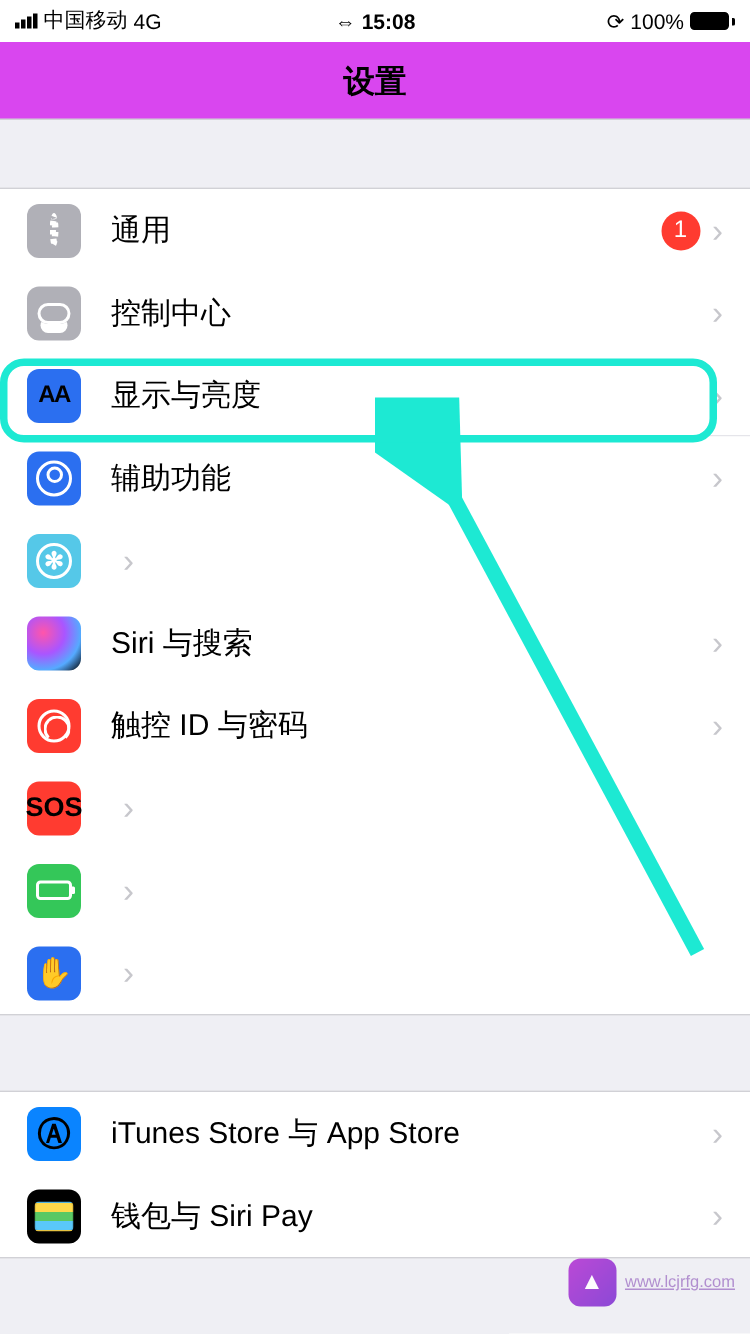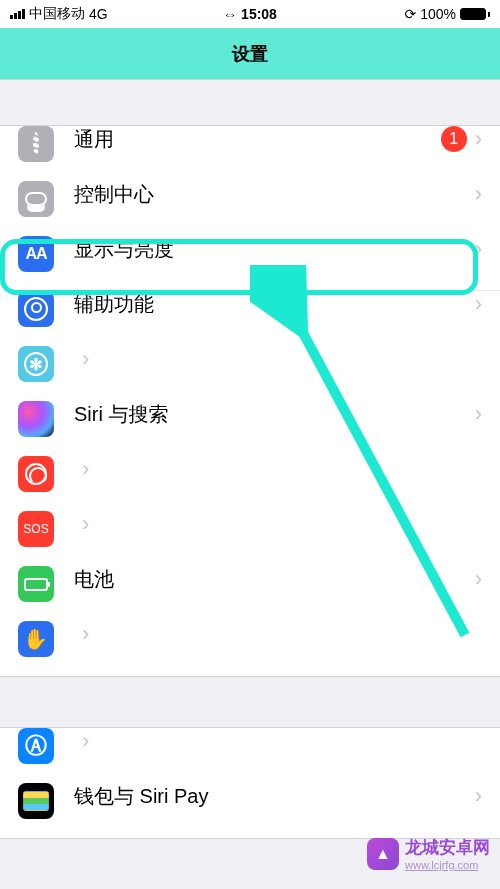--- a/index.html
+++ b/index.html
@@ -29,40 +29,40 @@
     .signal-bars span:nth-child(2){height:6px}
     .signal-bars span:nth-child(3){height:8px}
     .signal-bars span:nth-child(4){height:10px}
     .battery { display: flex; align-items: center; gap: 2px; }
     .battery-body { width: 26px; height: 12px; border: 1px solid #000; border-radius: 3px; position: relative; background: #000; }
     .battery-tip { width: 2px; height: 5px; background: #000; border-radius: 0 1px 1px 0; }
     .lock-rot { font-size: 14px; }
 
     .nav-header {
       height: 52px;
-      background: #5eead4;
+      background: #d946ef;
       display: flex;
       align-items: center;
       justify-content: center;
-      font-size: 18px;
+      font-size: 21px;
       font-weight: 600;
       border-bottom: 1px solid #d1d1d6;
     }
 
     .group-spacer { height: 45px; }
     .group-spacer.small { height: 50px; }
 
     .list {
       background: #fff;
       border-top: 1px solid #d1d1d6;
       border-bottom: 1px solid #d1d1d6;
     }
     .row {
       display: flex;
-      align-items: flex-start;
+      align-items: center;
       height: 55px;
       padding: 0 18px;
       position: relative;
       background: #fff;
     }
     .row:not(:last-child)::after {
       content: "";
       position: absolute;
       bottom: 0;
       left: 78px;
@@ -72,21 +72,21 @@
     }
     .icon-box {
       width: 36px;
       height: 36px;
       border-radius: 8px;
       margin-right: 20px;
       display: flex;
       align-items: center;
       justify-content: center;
       flex: 0 0 auto;
-      color: #ffffff;
+      color: #000000;
       font-size: 16px;
       font-weight: 600;
     }
     .row-label {
       flex: 1;
       font-size: 20px;
       color: #000;
     }
     .chevron {
       color: #c7c7cc;
@@ -114,21 +114,21 @@
     }
     .toggle-shape { width:22px; height:14px; border:2px solid #fff; border-radius:8px; position:relative; box-shadow: 0 8px 0 -2px #fff;}
     .aa { font-size:16px; font-weight:700; letter-spacing:-1px; }
     .person-circle{ width:24px;height:24px;border:2px solid #fff;border-radius:50%;display:flex;align-items:center;justify-content:center; }
     .person-circle::after{content:"";width:7px;height:7px;border:2px solid #fff;border-radius:50%;position:relative;top:-2px;}
     .flower{ width:24px;height:24px;border:2px solid #fff;border-radius:50%;position:relative;display:flex;align-items:center;justify-content:center;}
     .flower::after{content:"✻";font-size:16px;color:#fff;}
     .siri-bg{ background:radial-gradient(circle at 30% 30%, #f5a 0%, #a5f 40%, #5af 70%, #000 100%)!important; }
     .fingerprint{width:22px;height:22px;border:2px solid #fff;border-radius:50%;position:relative;}
     .fingerprint::after{content:"";width:14px;height:14px;border:2px solid #fff;border-radius:50%;position:absolute;top:2px;left:2px;border-bottom-color:transparent;}
-    .sos{font-size:12px;font-weight:400;}
+    .sos{font-size:18px;font-weight:700;}
     .batt-icon{width:24px;height:13px;border:2px solid #fff;border-radius:3px;position:relative;}
     .batt-icon::after{content:"";width:2px;height:5px;background:#fff;position:absolute;right:-4px;top:2px;border-radius:0 1px 1px 0;}
     .hand{font-size:20px;}
     .appstore{font-size:22px;}
     .wallet-icon{width:26px;height:20px;border-radius:3px;background:linear-gradient(#ffd94a 0 33%,#5ac864 33% 66%,#5ac8fa 66% 100%);border:1px solid rgba(0,0,0,0.1);}
 
     .highlight-box {
       position: absolute;
       left: 0;
       top: 3px;
@@ -253,37 +253,37 @@
         <div class="icon-box siri-bg" style="background: rgb(0, 0, 0);"></div>
         <div class="row-label">Siri 与搜索</div>
         <div class="chevron">›</div>
       </div>
     </div>
     <div class="row-wrap">
       <div class="row">
         <div class="icon-box" style="background: rgb(255, 59, 48);">
           <span class="fingerprint"></span>
         </div>
+        <div class="row-label">触控 ID 与密码</div>
         <div class="chevron">›</div>
       </div>
     </div>
     <div class="row-wrap">
       <div class="row">
         <div class="icon-box" style="background: rgb(255, 59, 48);">
           <span class="sos">SOS</span>
         </div>
         <div class="chevron">›</div>
       </div>
     </div>
     <div class="row-wrap">
       <div class="row">
         <div class="icon-box" style="background: rgb(52, 199, 89);">
           <span class="batt-icon"></span>
         </div>
-        <div class="row-label">电池</div>
         <div class="chevron">›</div>
       </div>
     </div>
     <div class="row-wrap">
       <div class="row">
         <div class="icon-box" style="background: rgb(43, 111, 240);">
           <span class="hand">✋</span>
         </div>
         <div class="chevron">›</div>
       </div>
@@ -291,20 +291,21 @@
   </div>
 
 <div class="group-spacer small"></div>
 
 <div class="list" id="g2">
     <div class="row-wrap">
       <div class="row">
         <div class="icon-box" style="background: rgb(10, 132, 255);">
           <span class="appstore">Ⓐ</span>
         </div>
+        <div class="row-label">iTunes Store 与 App Store</div>
         <div class="chevron">›</div>
       </div>
     </div>
     <div class="row-wrap">
       <div class="row">
         <div class="icon-box" style="background: rgb(0, 0, 0);">
           <span class="wallet-icon"></span>
         </div>
         <div class="row-label">钱包与 Siri Pay</div>
         <div class="chevron">›</div>
@@ -319,16 +320,15 @@
     <marker id="ah" markerWidth="30" markerHeight="30" refX="6" refY="15" orient="auto">
       <polygon points="0,15 30,0 30,30" fill="#1de9d3"></polygon>
     </marker>
   </defs>
   <line x1="215" y1="370" x2="30" y2="25" stroke="#1de9d3" stroke-width="10" marker-end="url(#ah)"></line>
 </svg>
 
 <div class="watermark">
   <div class="watermark-icon">▲</div>
   <div>
-    <div class="watermark-text">龙城安卓网</div>
     <div class="watermark-sub">www.lcjrfg.com</div>
   </div>
 </div>
 
 </body></html>

